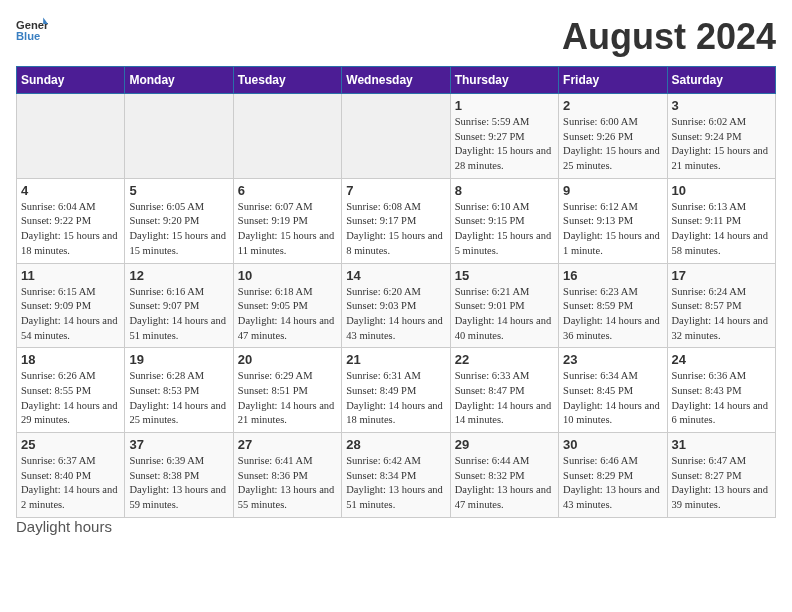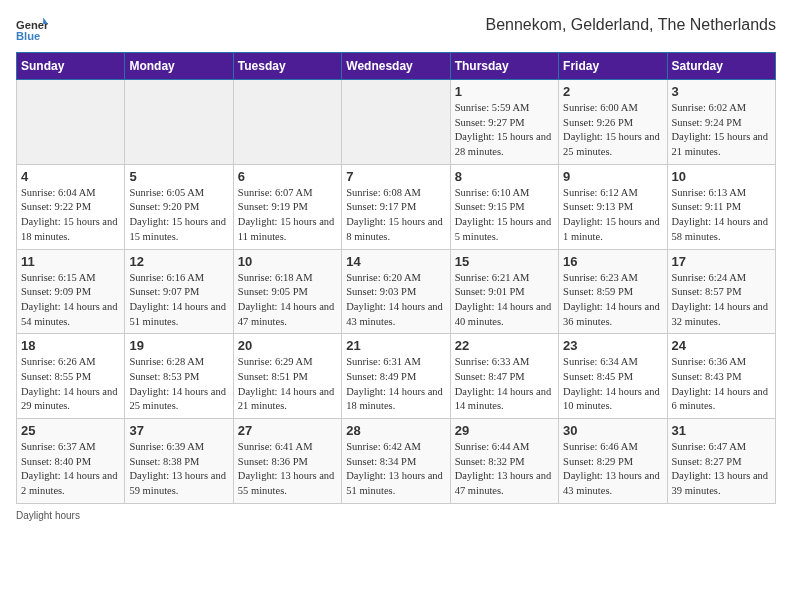--- a/index.html
+++ b/index.html
@@ -73,38 +73,37 @@
     .day-info {
       color: #333;
       font-size: 10.5px;
       line-height: 1.4;
       font-family: Liberation Serif, serif;
     }
     .empty-cell {
       background: #f0f0f0 !important;
     }
     .footer-note {
-      margin-top: 6px;
-      font-size: 10px;
+      font-size: 15px;
       color: #555;
     }
   </style>
 </head>
 <body>
 
 <div class="header-area">
   <div class="logo">
     <svg class="logo-icon" viewBox="0 0 40 35" xmlns="http://www.w3.org/2000/svg">
       <text x="0" y="16" font-size="14" font-weight="bold" fill="#333">General</text>
       <text x="0" y="30" font-size="14" font-weight="bold" fill="#3a7fc1">Blue</text>
       <polygon points="34,2 40,10 34,10" fill="#3a7fc1"></polygon>
     </svg>
   </div>
   <div class="title-area">
-    <div class="subtitle">Bennekom, Gelderland, The Netherlands</div>
+    <div class="main-title">August 2024</div>
   </div>
 </div>
 
 <table>
   <thead>
     <tr>
     <th>Sunday</th>
         <th>Monday</th>
         <th>Tuesday</th>
         <th>Wednesday</th>

